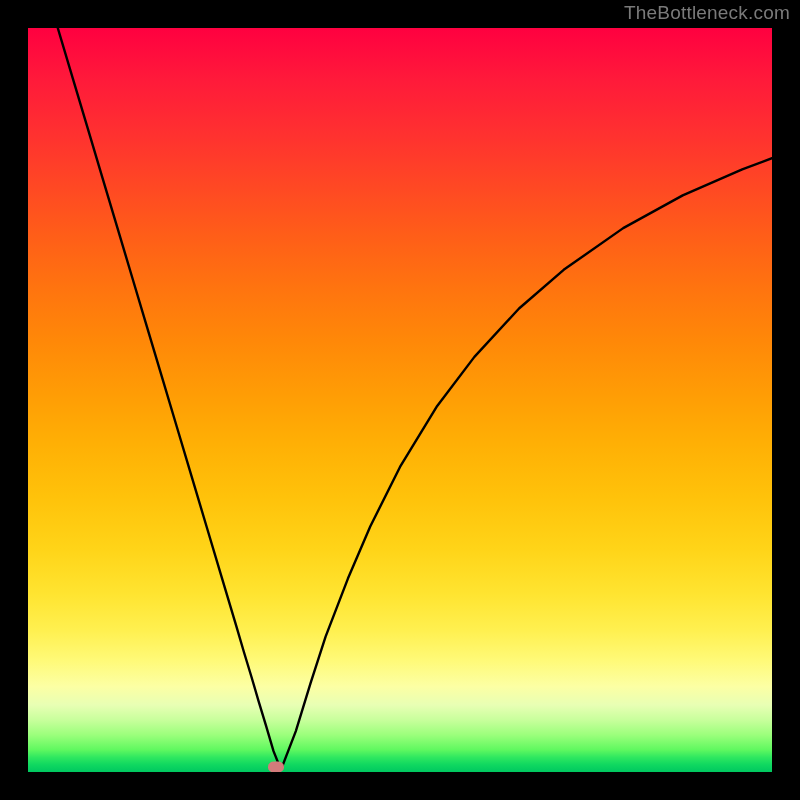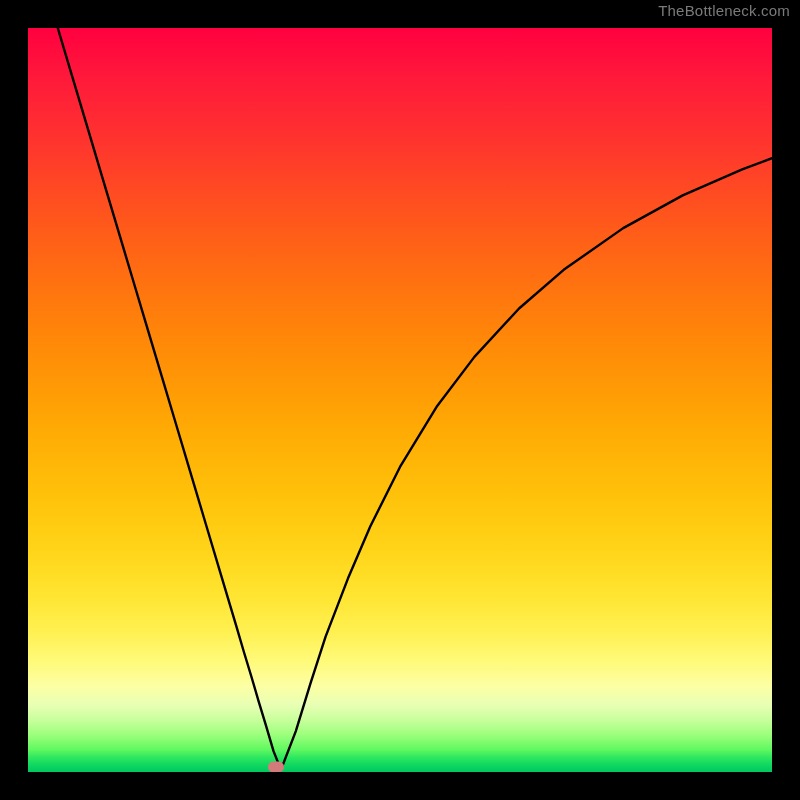--- a/index.html
+++ b/index.html
@@ -51,21 +51,21 @@
       #30e860 98%,
       #10d860 99%,
       #00c860 100%
     );
   }
   .watermark {
     position: absolute;
     top: 2px;
     right: 10px;
     color: #7a7a7a;
-    font-size: 15px;
+    font-size: 19px;
     font-weight: 500;
     letter-spacing: 0.2px;
     z-index: 10;
   }
   .curve-svg {
     position: absolute;
     inset: 0;
     width: 744px;
     height: 744px;
   }

